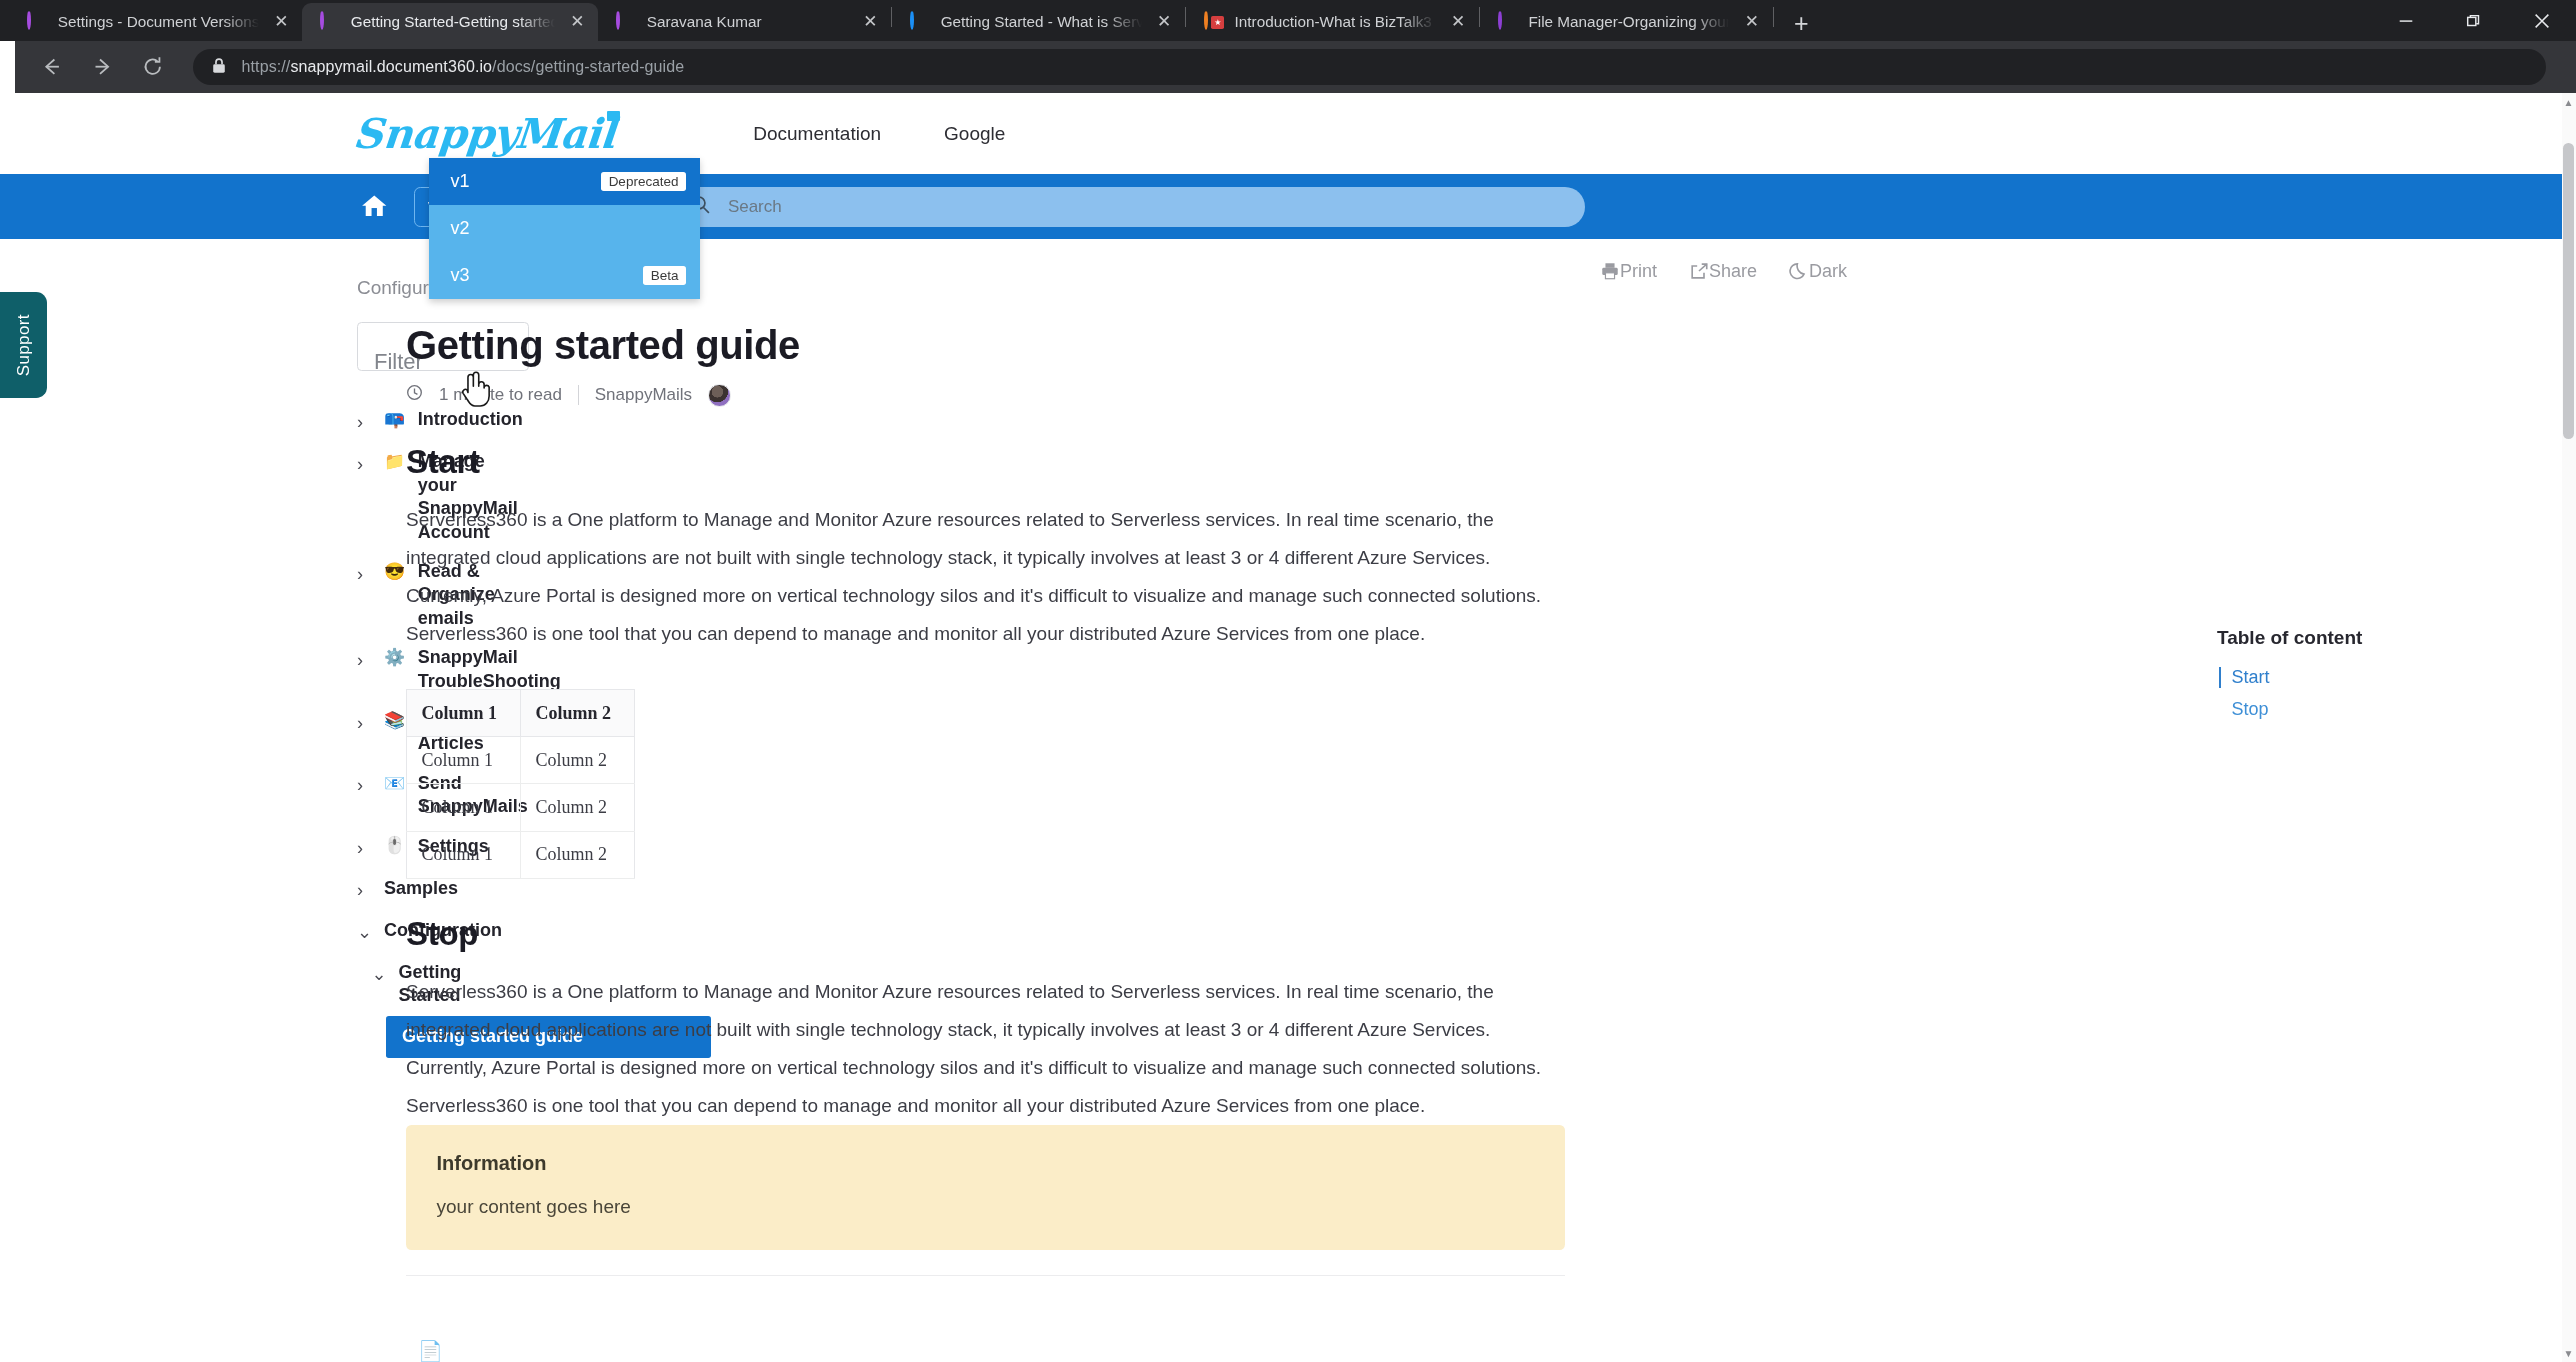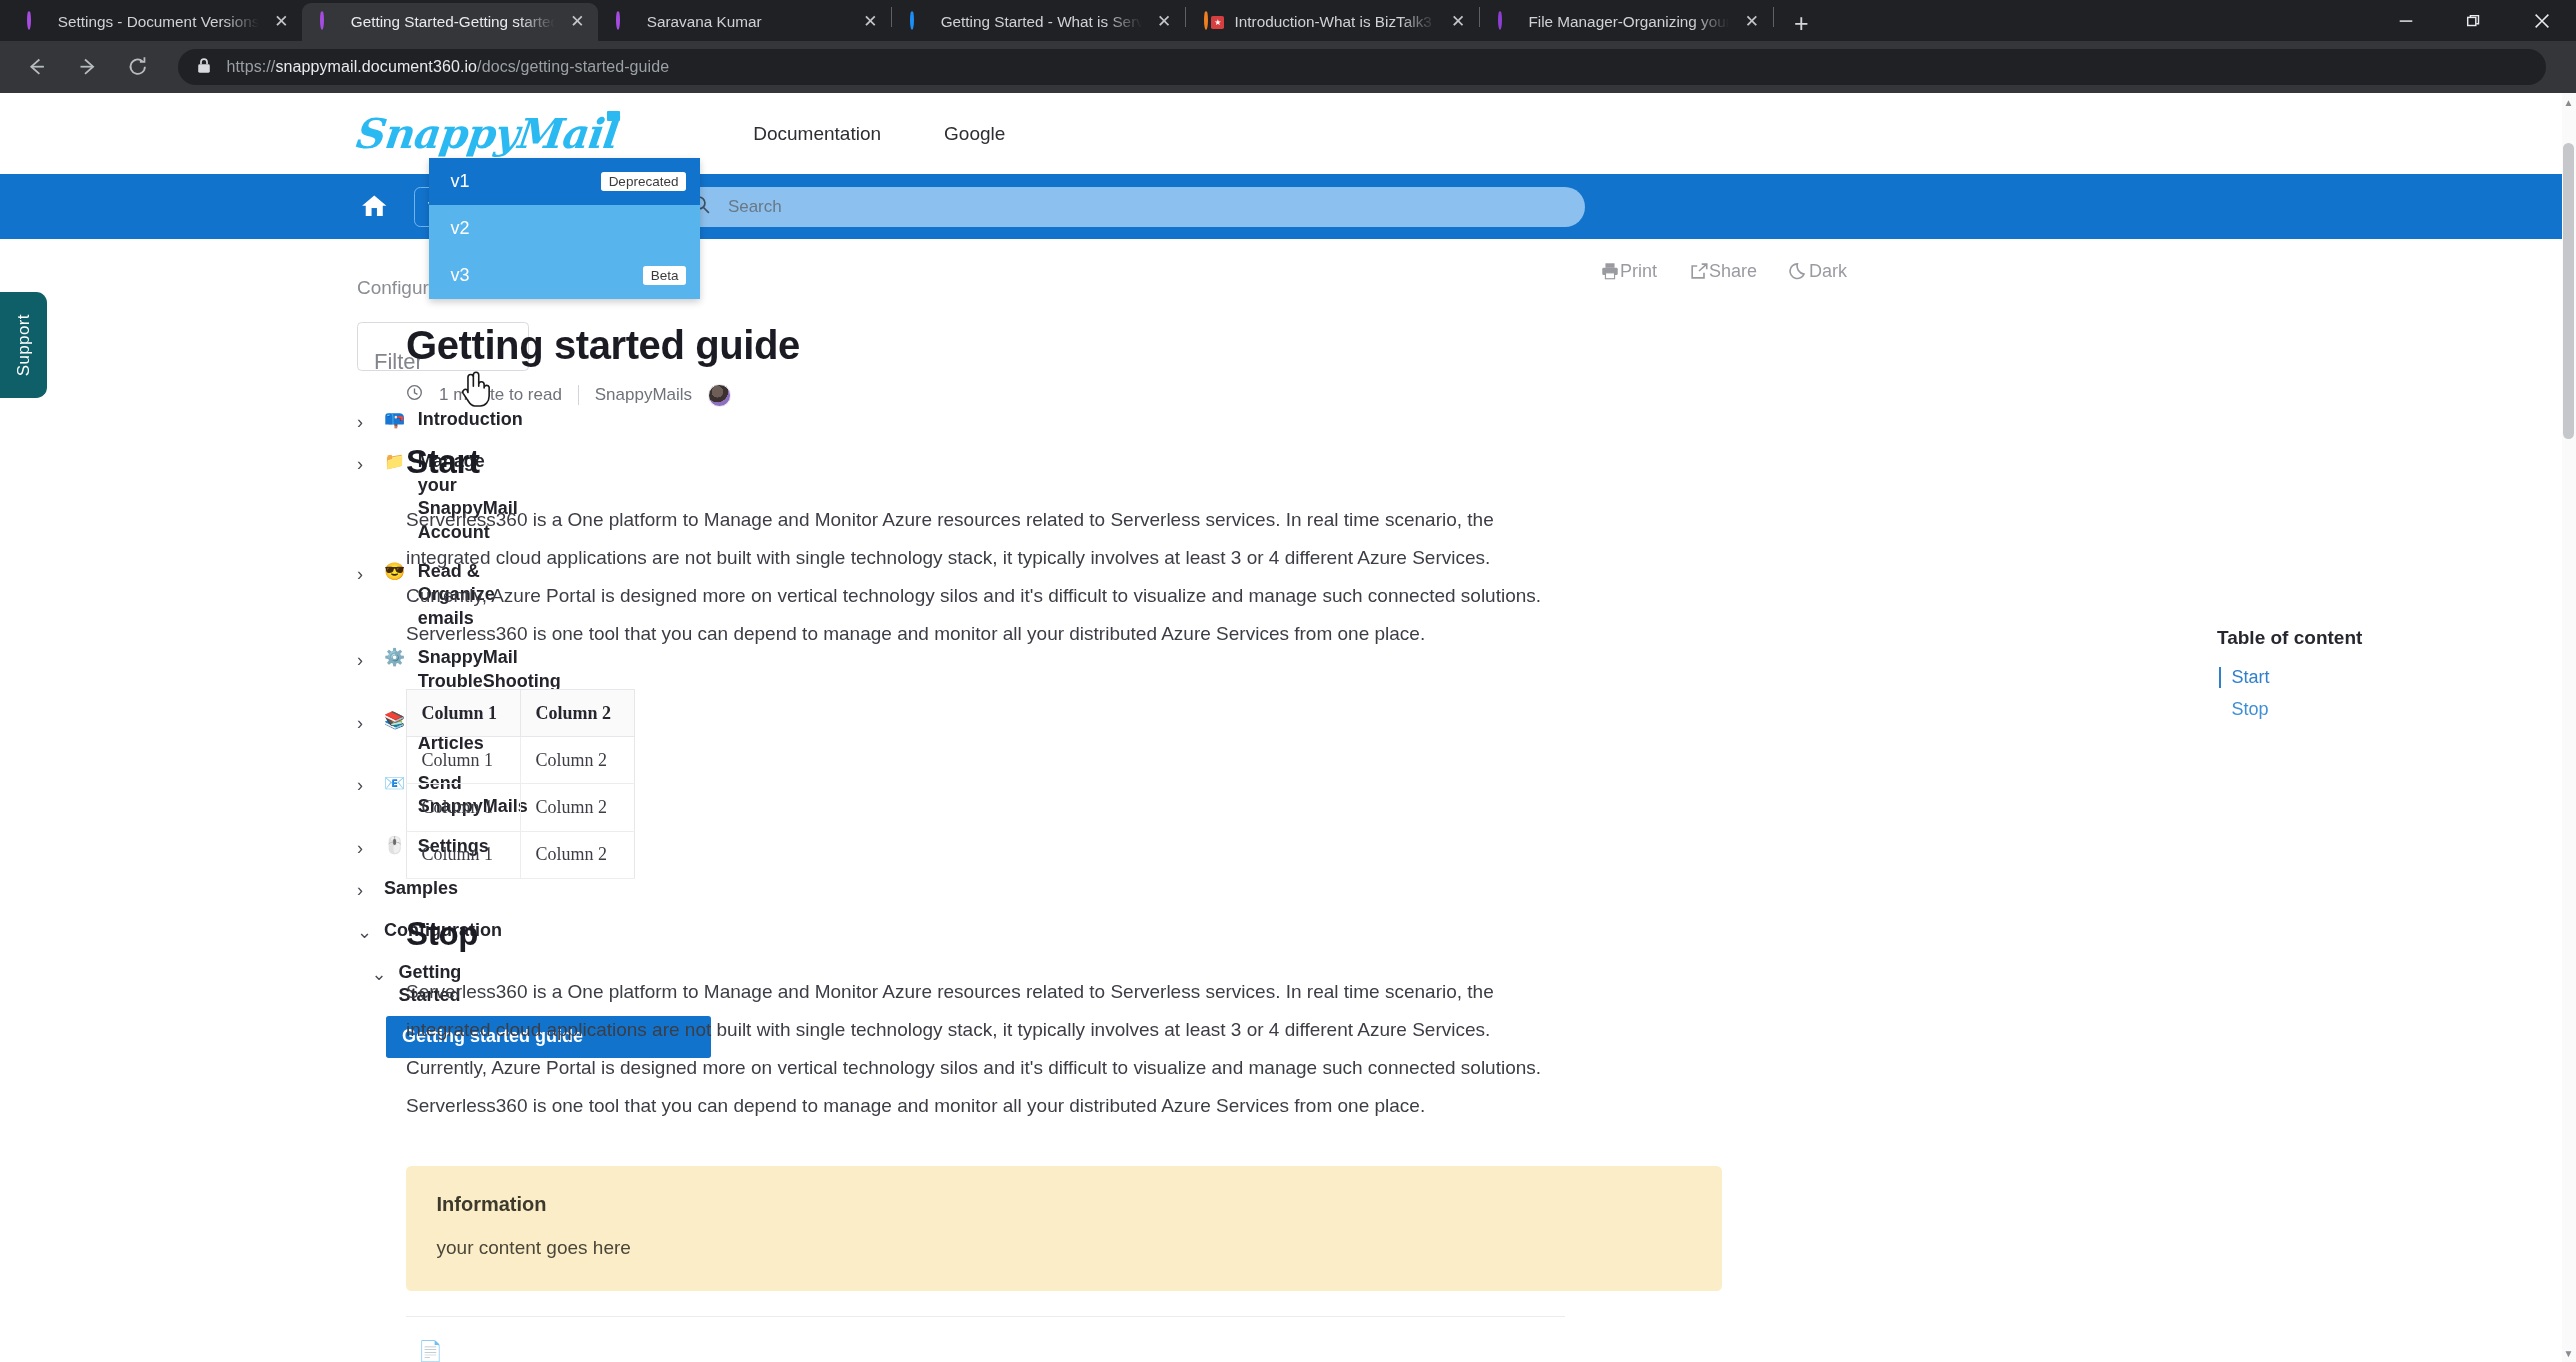--- a/index.html
+++ b/index.html
@@ -53,21 +53,21 @@
   .newtab {
     width: 41px; height: 36px; color: #d3d5d8; font-size: 25px; font-weight: 300;
     display: flex; align-items: center; justify-content: center; margin-left: 7.2px;
   }
   .wincontrols { position: absolute; right: 0; top: 0; height: 41px; display: flex; }
   .wc { width: 68px; height: 41px; display: flex; align-items: center; justify-content: center; color: #e8eaed; }
   .wc svg { display: block; }
 
   .omnibar {
     height: 52px; background: #35363a; display: flex; align-items: center;
-    padding: 0 14.4px; gap: 5.4px; flex: none;
+    padding: 0 14.4px; gap: 5.4px; flex: none; margin-left: 15px;
   }
   .navbtn {
     width: 45px; height: 45px; display: flex; align-items: center; justify-content: center;
     color: #b9bcbf; border-radius: 50%;
   }
   .urlbox {
     flex: 1; height: 36px; background: #202124; border-radius: 18px;
     display: flex; align-items: center; gap: 14.4px; padding: 0 18px; margin-left: 12.6px;
     margin-right: 16px;
   }
@@ -205,21 +205,21 @@
     text-align: left; font-size: 18px; font-weight: 700; color: #26262e;
     padding: 12.6px 14.4px; background: #fafafb; border-right: 0.9px solid #e6e7ea;
     border-bottom: 0.9px solid #e6e7ea;
   }
   table.doc td {
     font-size: 18px; color: #3c3d45; padding: 12.6px 14.4px;
     border-right: 0.9px solid #eceded; border-bottom: 0.9px solid #eceded;
   }
   table.doc th:last-child, table.doc td:last-child { border-right: none; }
   .callout {
-    margin-top: 41px; width: 1316px; background: #fbedc8; border-radius: 5.4px;
+    width: 1159px; background: #fbedc8; border-radius: 5.4px;
     padding: 27px 30.5px 32px 30.5px;
   }
   .callout-title { font-size: 20px; font-weight: 700; color: #3d3a2c; }
   .callout-body { font-size: 19px; color: #4a4639; margin-top: 21.6px; }
   .footer-rule { margin-top: 25px; width: 1159px; height: 0.9px; background: #ececee; }
 
   
   .toc { width: 359px; flex: none; padding: 388px 0 0 0; }
   .toc-title { font-size: 19px; font-weight: 700; color: #27272f; }
   .toc-list { margin-top: 12.6px; }

